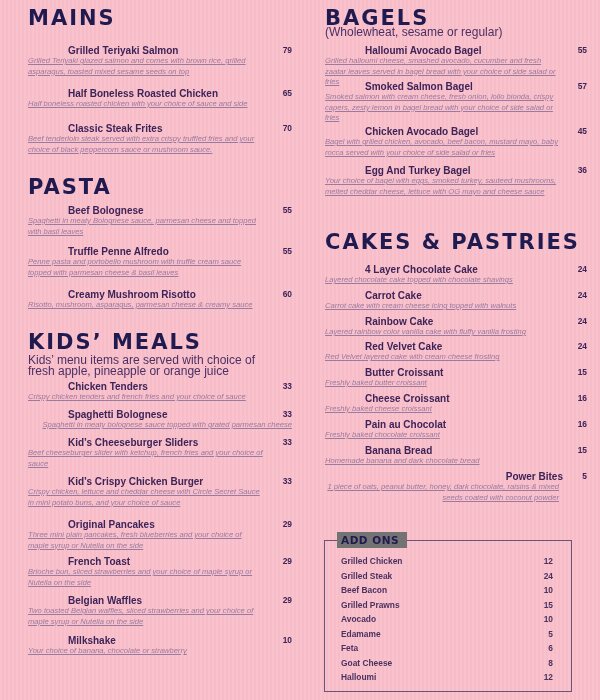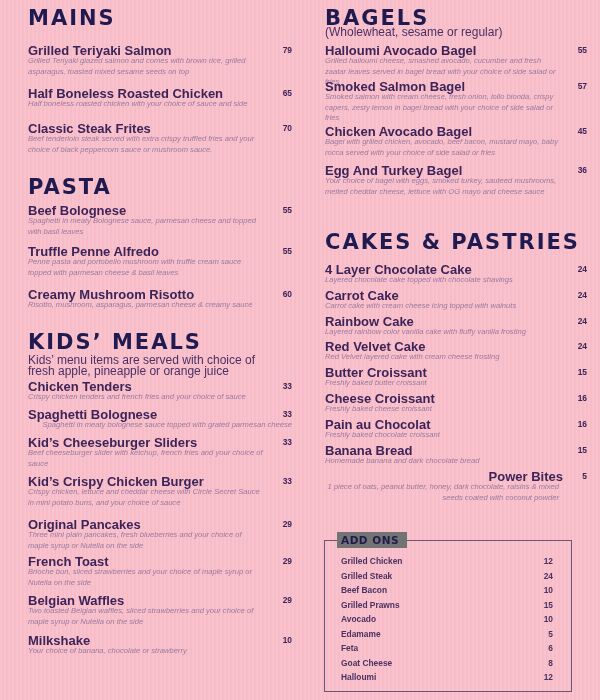--- a/index.html
+++ b/index.html
@@ -24,40 +24,42 @@
       line-height: 24px;
     }
     .section-note {
       font-size: 12px;
       color: #4a2f63;
       line-height: 11px;
     }
     .item { position: relative; }
     .item-name {
       font-weight: bold;
-      font-size: 13px;
+      font-size: 10px;
       color: #3c2358;
       line-height: 11px;
       padding-right: 24px;
+      margin-left: 40px;
     }
     .item-price {
       position: absolute;
       right: 0;
       top: 0;
       font-weight: bold;
       font-size: 8.4px;
       color: #3c2358;
       line-height: 11px;
     }
     .item-desc {
       font-style: italic;
       font-size: 7.6px;
       color: #9a7a9e;
       line-height: 10.5px;
       padding-right: 28px;
+      text-decoration: underline;
     }
 
     .addons-box {
       position: absolute;
       left: 324px;
       top: 540px;
       width: 248px;
       height: 152px;
       border: 1.5px solid #6a5575;
     }

